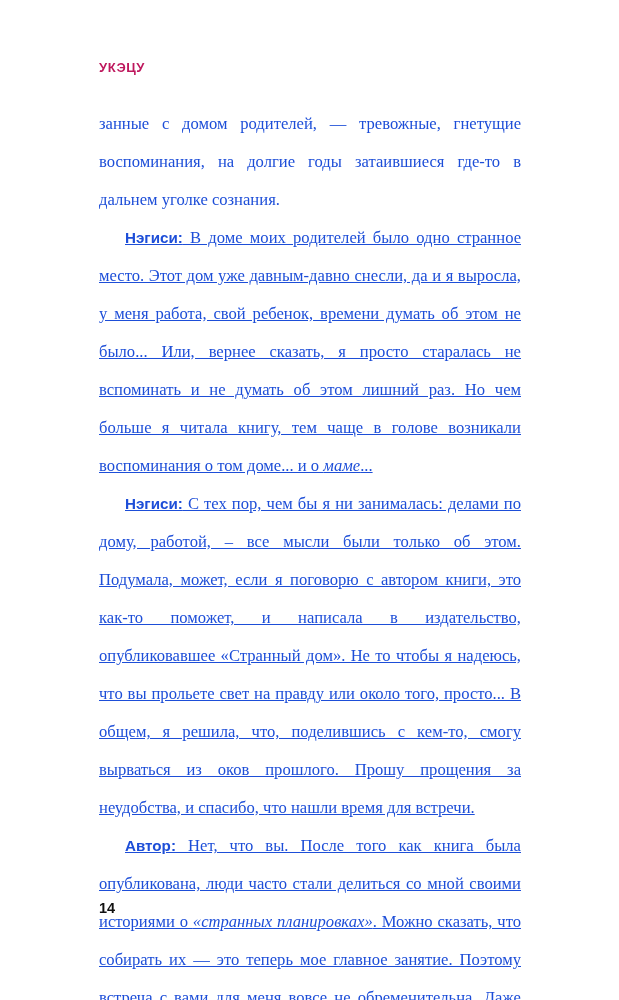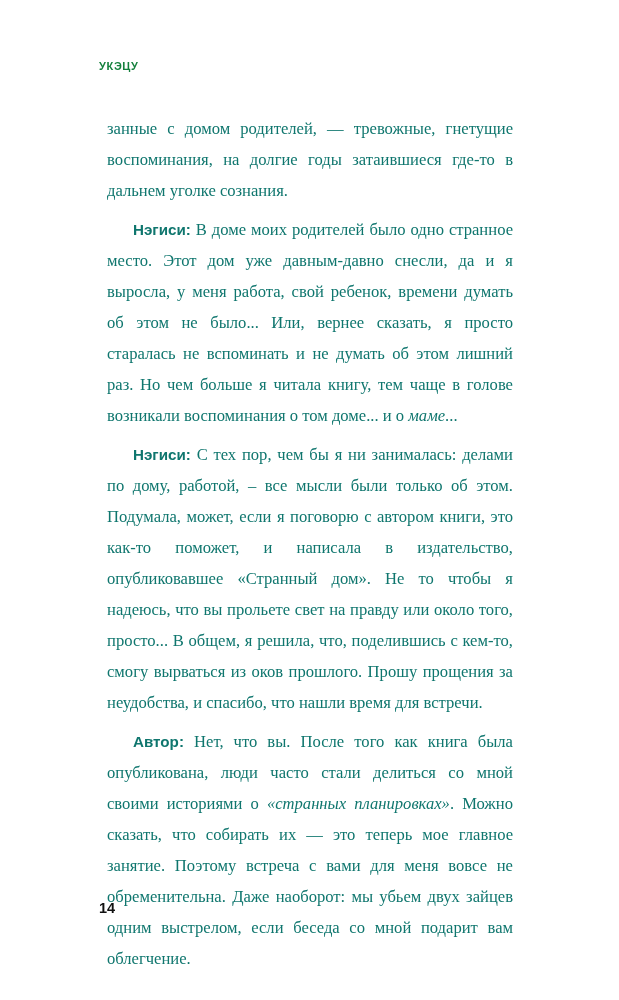--- a/index.html
+++ b/index.html
@@ -19,42 +19,43 @@
     width: 619px;
     height: 1000px;
     box-sizing: border-box;
     padding: 0;
   }
   .running-head {
     position: absolute;
     top: 60px;
     left: 99px;
     font-family: "Liberation Sans", "DejaVu Sans", sans-serif;
-    font-size: 11px;
+    font-size: 13px;
     font-weight: 700;
     letter-spacing: 0.6px;
-    color: #15803d;
+    color: #be185d;
   }
   .text-block {
     position: absolute;
     top: 105px;
     left: 99px;
     width: 422px;
   }
   p {
-    margin: 8px;
+    margin: 0;
     font-size: 16.6px;
-    line-height: 31px;
+    line-height: 38px;
     text-align: justify;
     text-justify: inter-word;
     hyphens: manual;
-    color: #0f766e;
+    color: #1d4ed8;
   }
   p.indent {
     text-indent: 26px;
+    text-decoration: underline;
   }
   .speaker {
     font-family: "Liberation Sans", "DejaVu Sans", sans-serif;
     font-weight: 700;
     font-size: 15.2px;
   }
   .ital {
     font-style: italic;
   }
   .folio {

